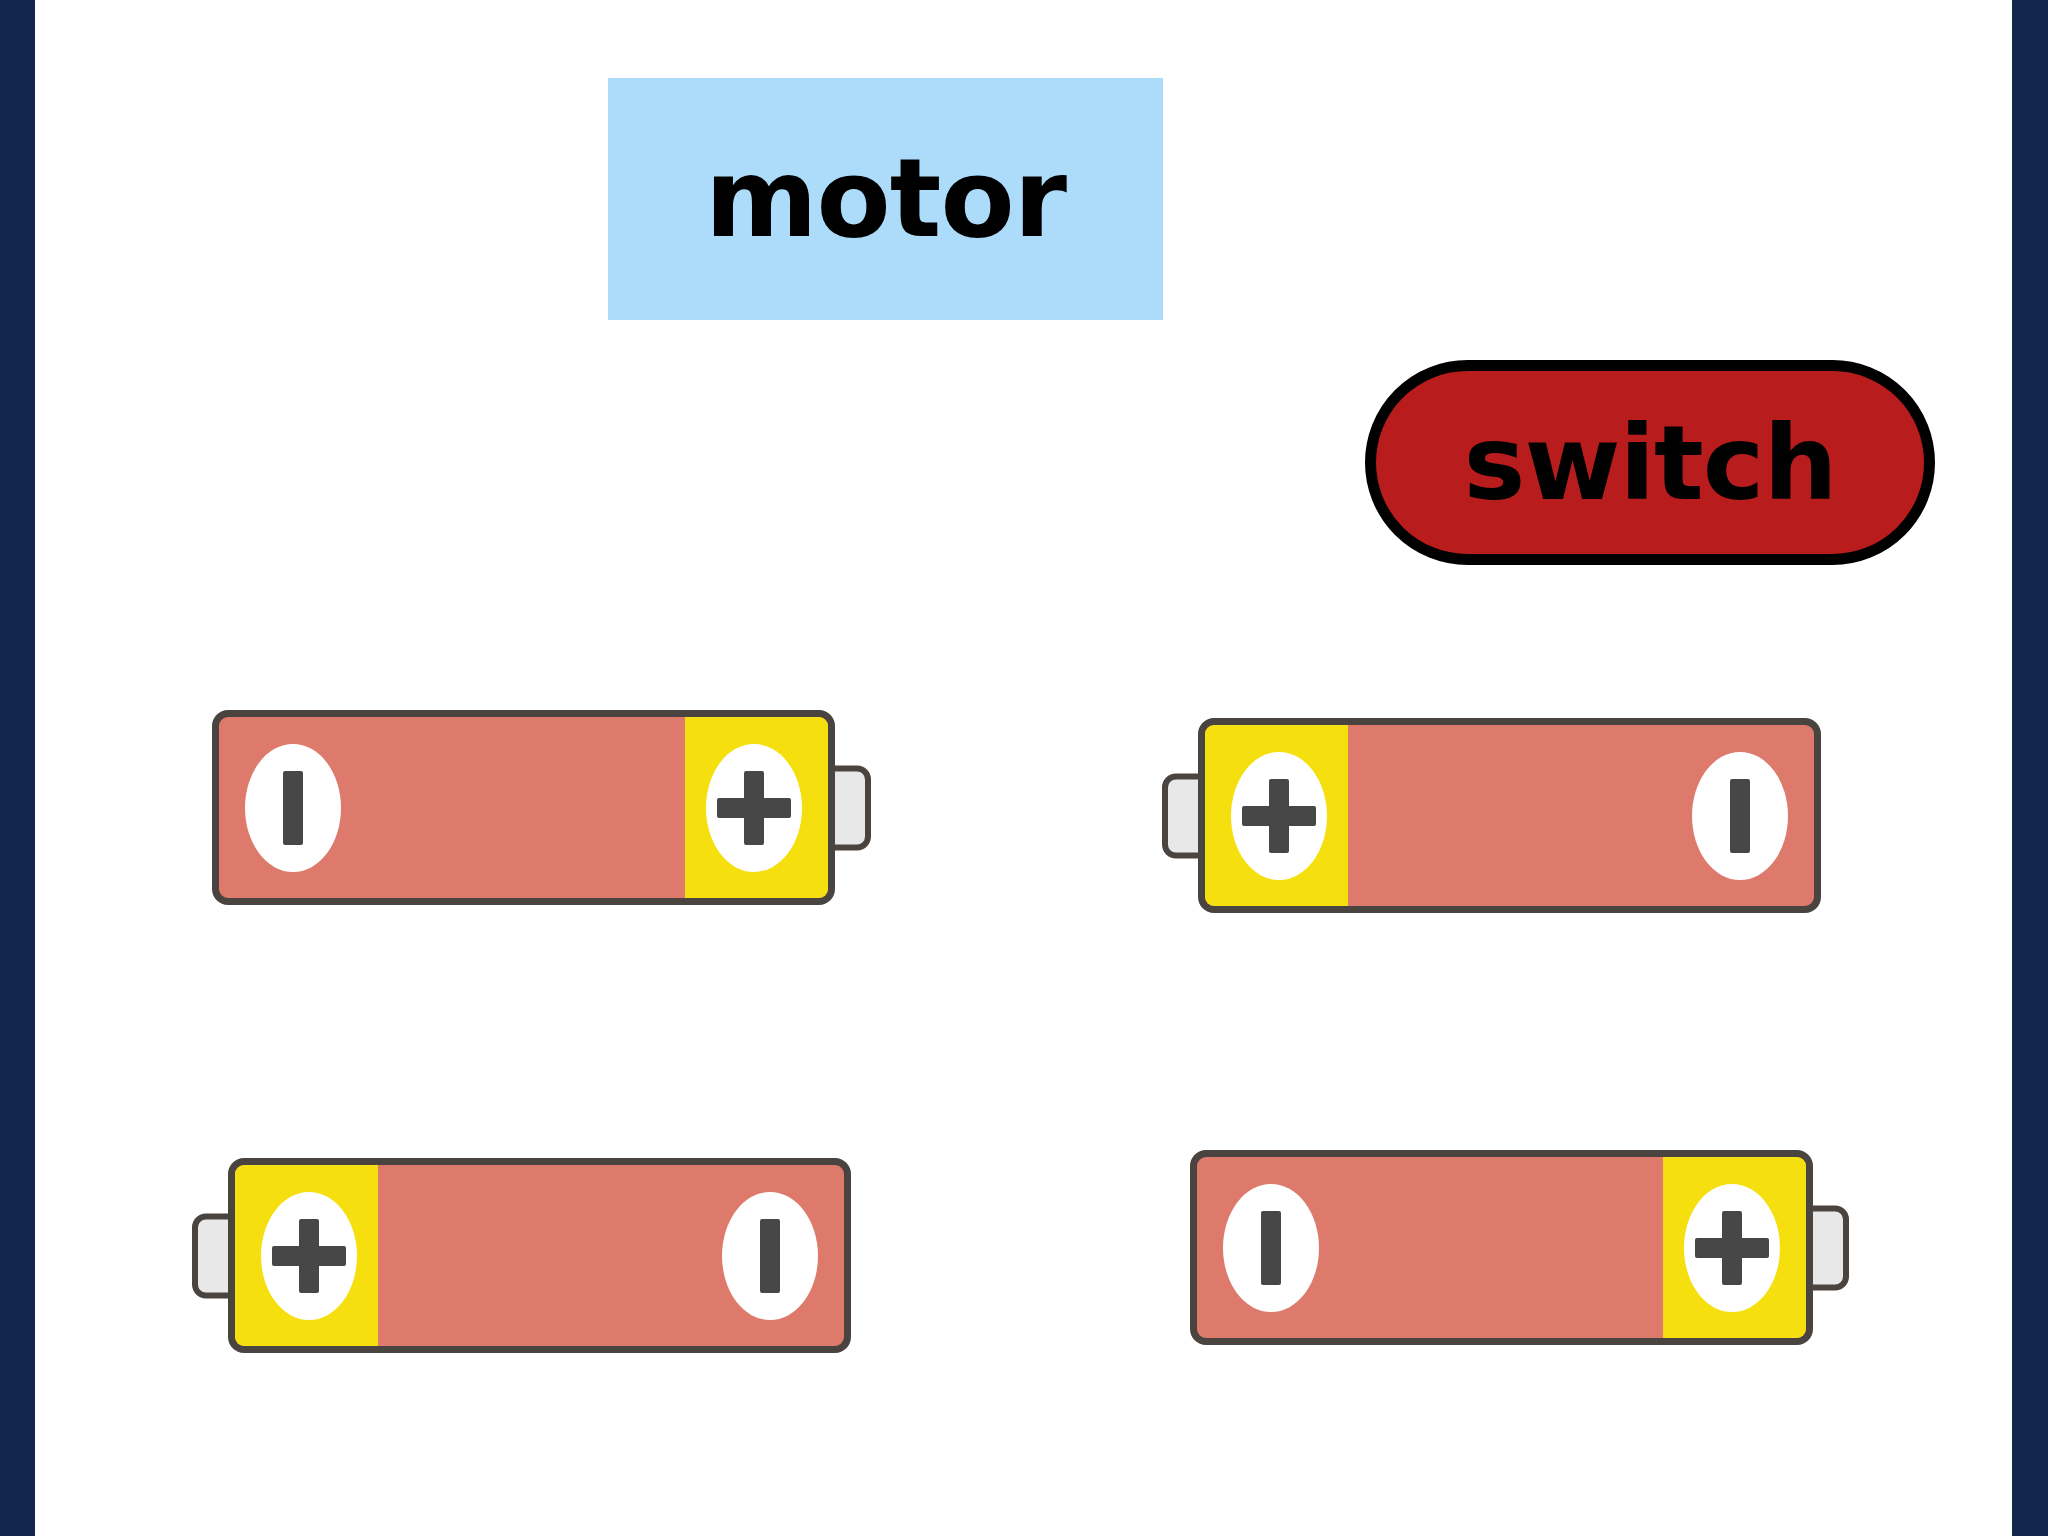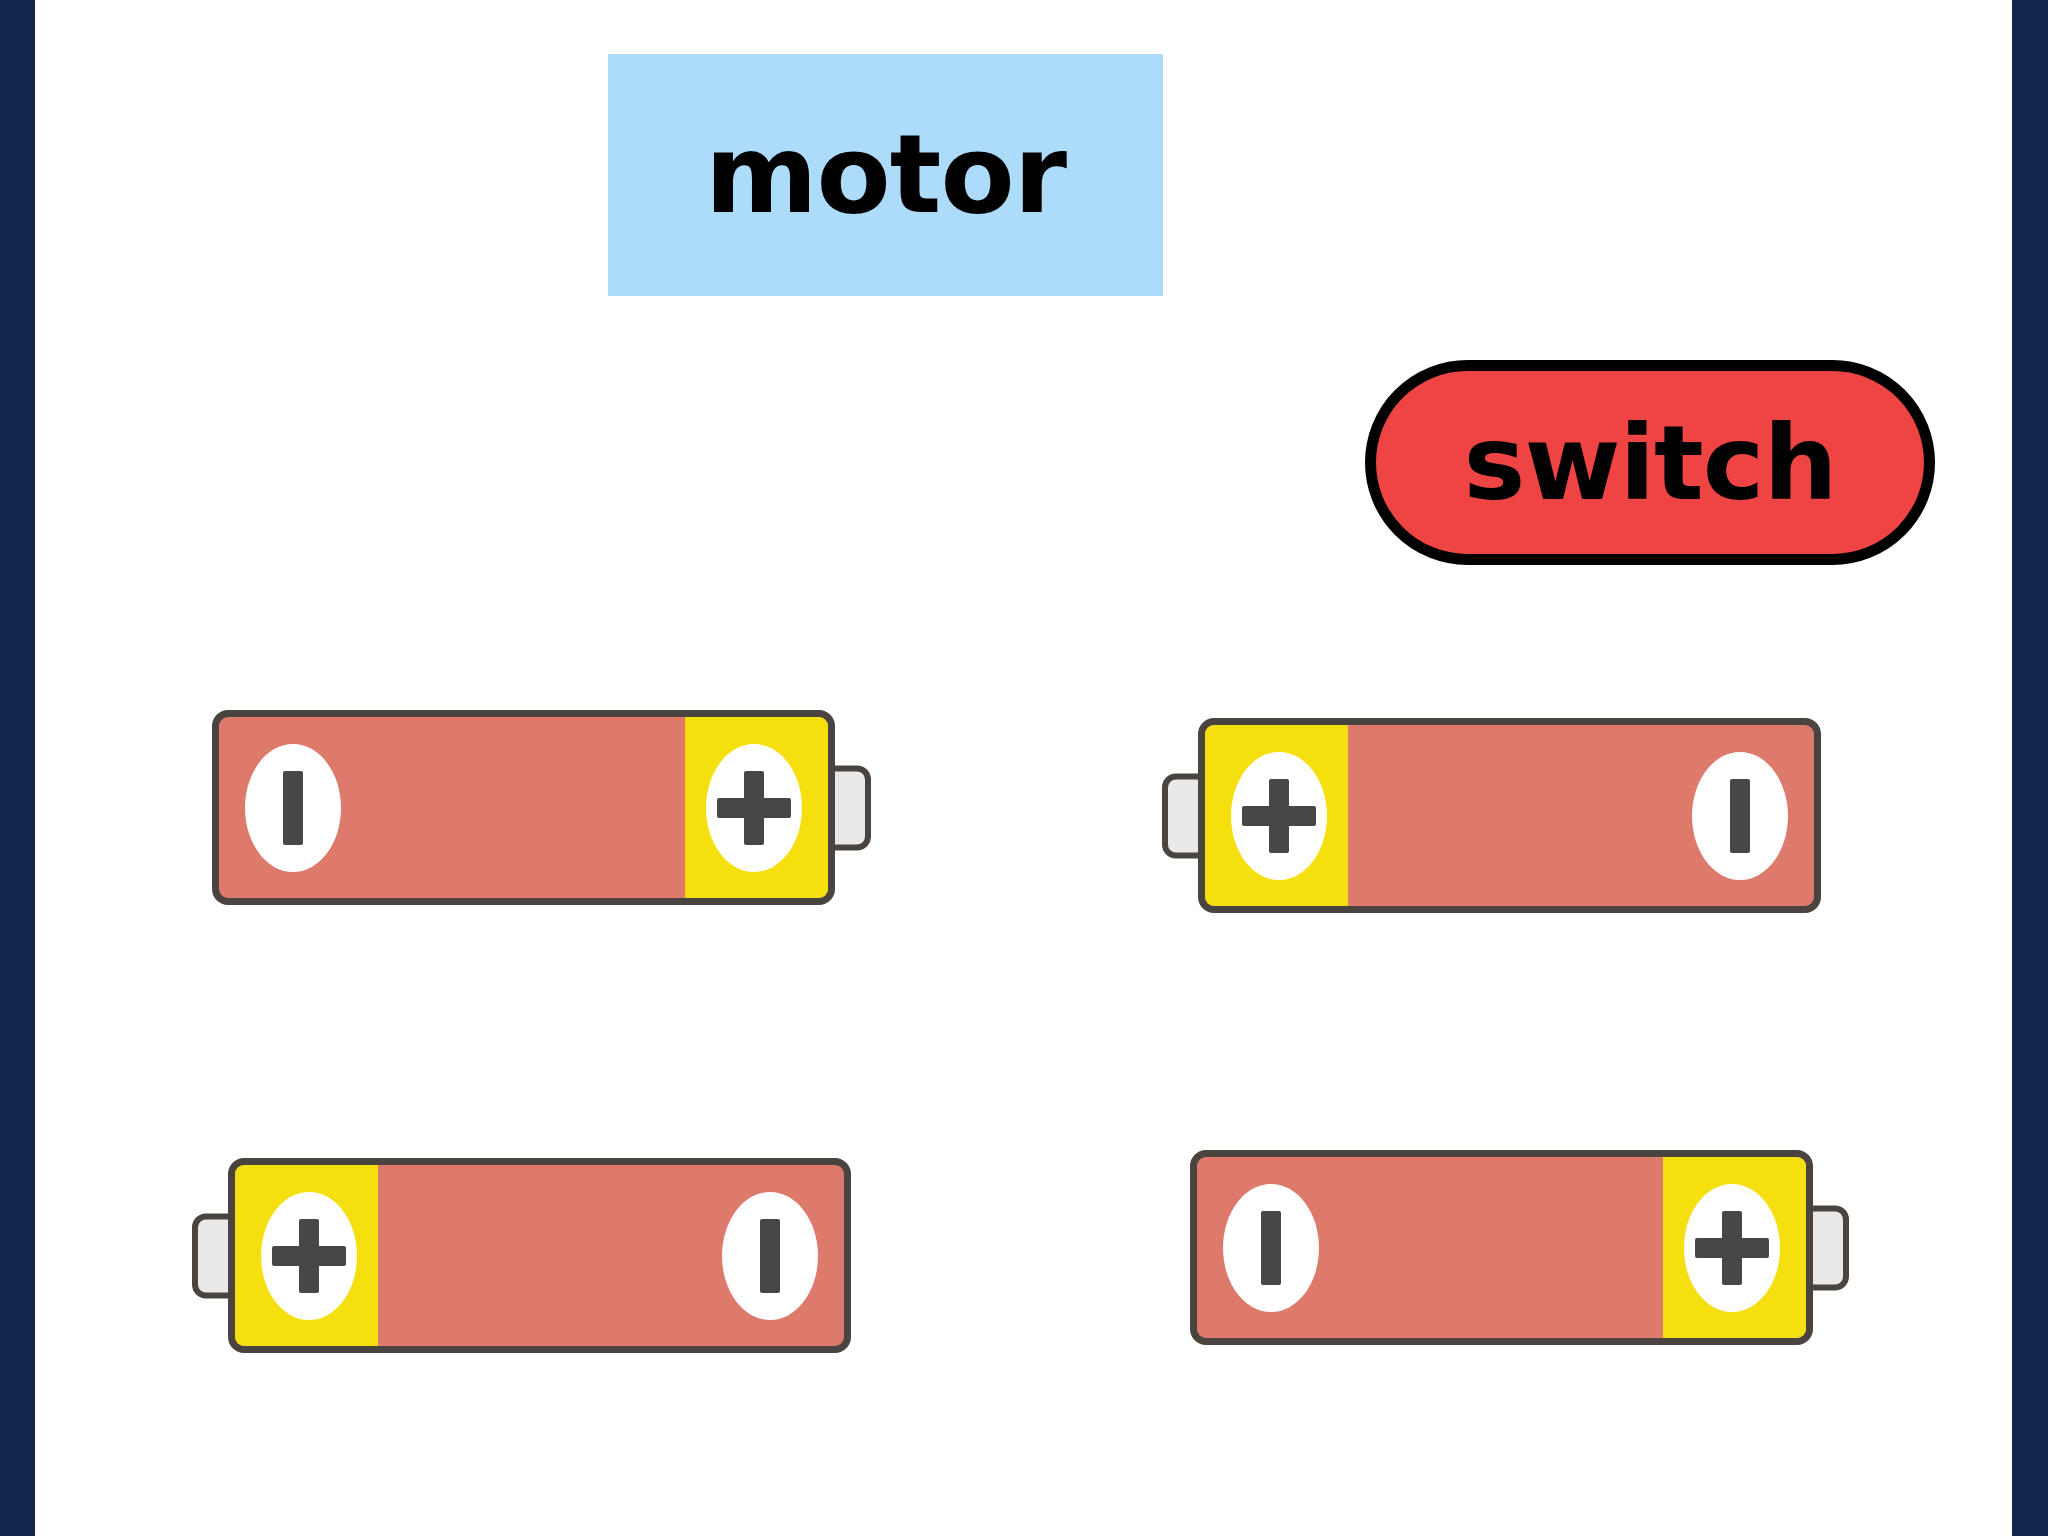--- a/index.html
+++ b/index.html
@@ -23,21 +23,21 @@
     height: 1536px;
     background: #13264c;
   }
   .side-bar.left  { left: 0;   width: 35px; }
   .side-bar.right { right: 0;  width: 36px; }
 
   
   #motor-label {
     position: absolute;
     left: 608px;
-    top: 54px;
+    top: 78px;
     width: 555px;
     height: 242px;
     background: #addcfb;
     display: flex;
     align-items: center;
     justify-content: center;
   }
   #motor-label .txt {
     font-size: 108px;
     font-weight: 700;
@@ -46,21 +46,21 @@
     line-height: 1;
   }
 
   
   #switch-label {
     position: absolute;
     left: 1365px;
     top: 360px;
     width: 570px;
     height: 205px;
-    background: #ef4444;
+    background: #b91c1c;
     border: 11px solid #000000;
     border-radius: 105px;
     box-sizing: border-box;
     display: flex;
     align-items: center;
     justify-content: center;
   }
   #switch-label .txt {
     font-size: 104px;
     font-weight: 700;

